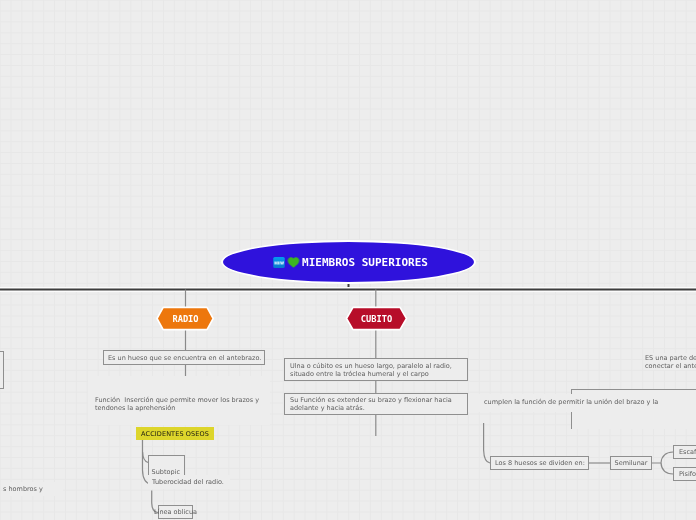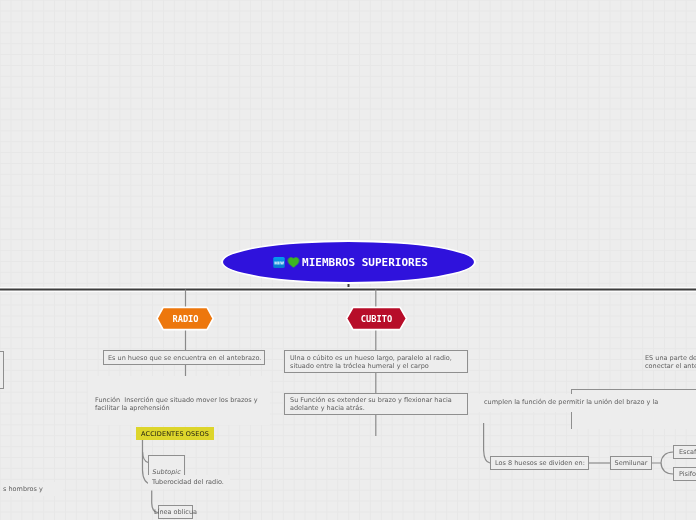--- a/index.html
+++ b/index.html
@@ -72,40 +72,40 @@
       <path d="M11 3.4 L58 3.4 L64.5 14.5 L58 25.6 L11 25.6 L4.5 14.5 Z" fill="#b70d29" stroke="#ffffff" stroke-width="1.6" stroke-linejoin="round"></path>
     </svg>
     <span class="hexlabel">CUBITO</span>
   </div>
 
   <div class="node box" style="left:103px;top:350px;width:162px;height:15px;padding:0 4px;white-space:nowrap;">
     <span>Es un hueso que se encuentra en el antebrazo.</span>
   </div>
 
   <div class="node plain" style="left:88px;top:376px;width:182px;padding:4px 0 5px 7px;box-sizing:border-box;white-space:pre-wrap;">
-    <span>Función  Inserción que situado mover los brazos y facilitar la aprehensión</span>
+    <span>Función  Inserción que permite mover los brazos y tendones la aprehensión</span>
   </div>
 
   <div class="node yellowlbl" style="left:136px;top:427px;width:78px;height:13px;">
     <span>ACCIDENTES OSEOS</span>
   </div>
 
-  <div class="node box" style="left:148px;top:455px;width:37px;height:14px;padding:16px 4px;white-space:nowrap;justify-content:center;font-style:italic;">
+  <div class="node box" style="left:148px;top:455px;width:37px;height:14px;padding:16px 4px;white-space:nowrap;justify-content:flex-end;">
     <span>Subtopic</span>
   </div>
 
   <div class="node plain" style="left:148px;top:475px;width:82px;padding:3px 0 3px 4px;box-sizing:border-box;white-space:nowrap;">
     <span>Tuberocidad del radio.</span>
   </div>
 
   <div class="node box" style="left:158px;top:505px;width:35px;height:14px;padding:0 4px;white-space:nowrap;justify-content:center;">
     <span>Línea oblicua</span>
   </div>
 
-  <div class="node box" style="left:284px;top:350px;width:184px;height:23px;padding:0 5px;">
+  <div class="node box" style="left:284px;top:358px;width:184px;height:23px;padding:0 5px;">
     <span>Ulna o cúbito es un hueso largo, paralelo al radio, situado entre la tróclea humeral y el carpo</span>
   </div>
 
   <div class="node box" style="left:284px;top:393px;width:184px;height:22px;padding:0 5px;">
     <span>Su Función es extender su brazo y flexionar hacia adelante y hacia atrás.</span>
   </div>
 
   <div class="node plain" style="left:3px;top:482px;width:60px;padding:3px 0 3px 0;box-sizing:border-box;white-space:nowrap;">
     <span>s hombros y</span>
   </div>

